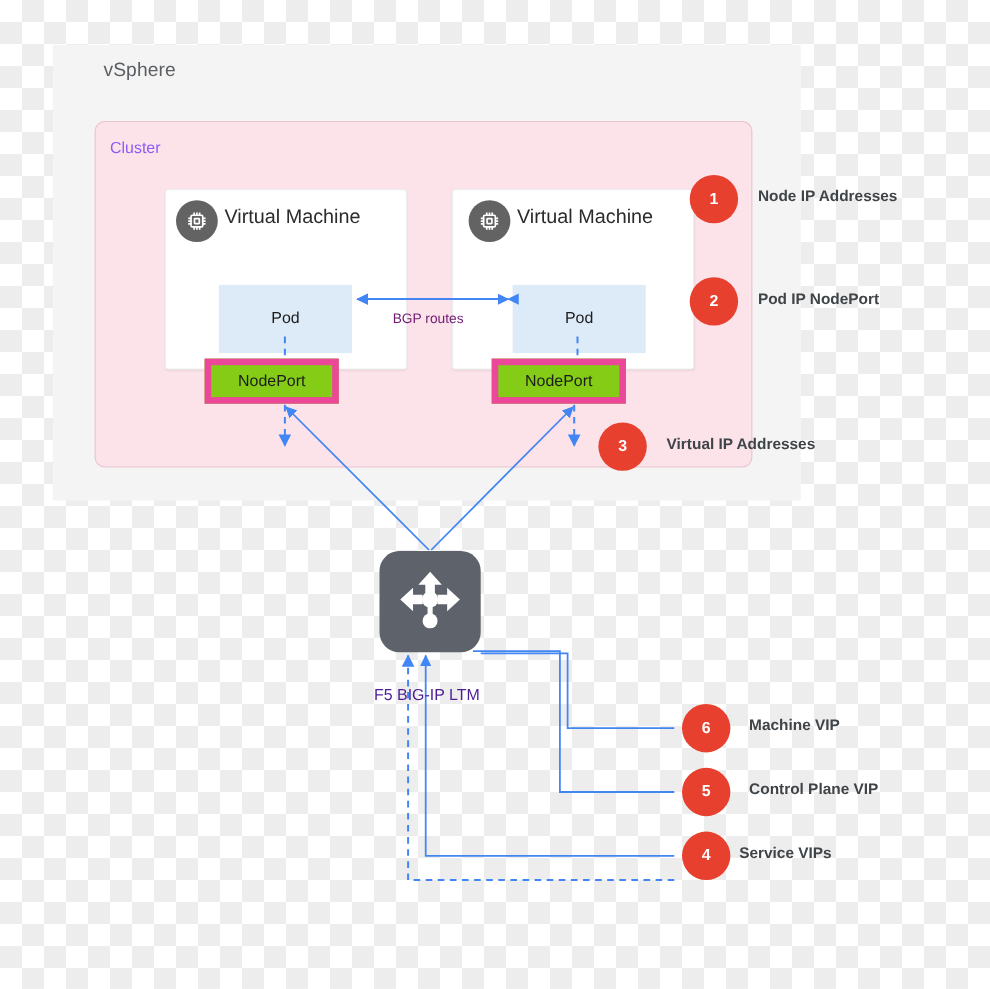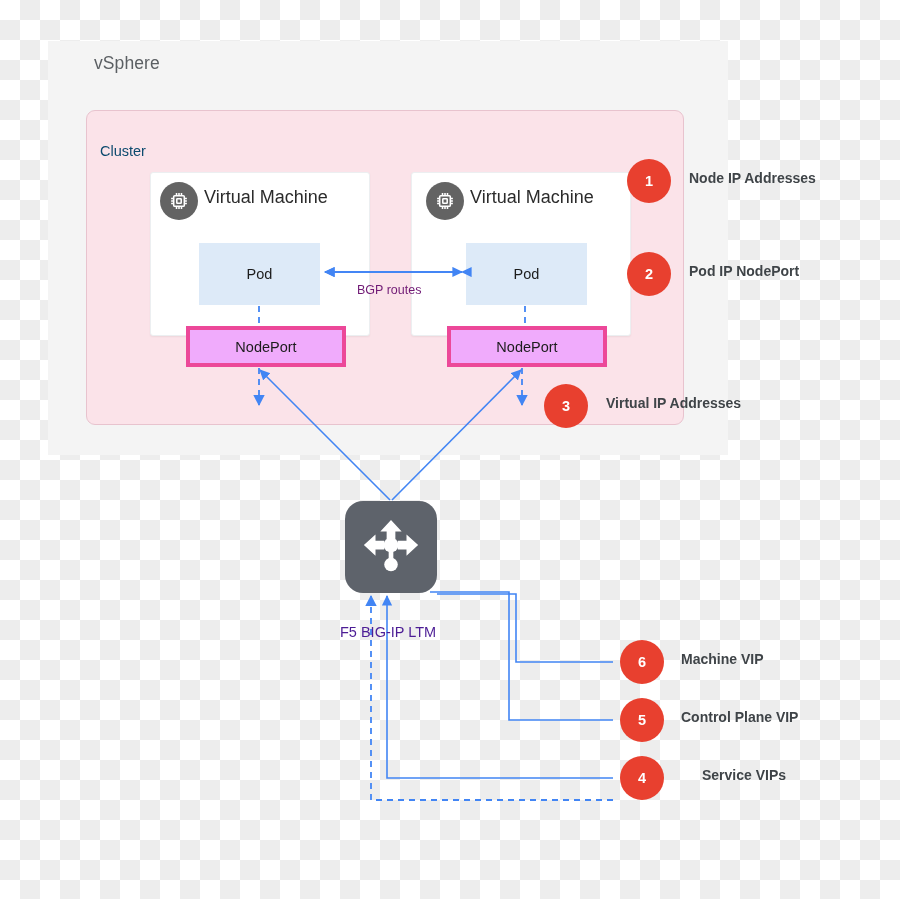--- a/index.html
+++ b/index.html
@@ -27,22 +27,22 @@
     left:62px;top:53px;
     font-size:17.5px;color:#5b5f63;letter-spacing:.1px;margin-left:32px;
   }
 
   
   #cluster-panel{
     left:86px;top:110px;width:598px;height:315px;
     background:#fbe3e9;border:1px solid #e8c3ce;border-radius:9px;
   }
   #cluster-title{
-    left:100px;top:143px;
-    font-size:14.5px;color:#0c4a6e;
+    left:100px;top:127px;
+    font-size:14.5px;color:#8b5cf6;
   }
 
   
   .vm-box{
     background:#ffffff;border:1px solid #eceff1;border-radius:3px;
     box-shadow:0 1px 2px rgba(0,0,0,.06);
   }
   #vm-left{left:150px;top:172px;width:220px;height:164px;}
   #vm-right{left:411px;top:172px;width:220px;height:164px;}
   .vm-icon{
@@ -52,29 +52,29 @@
   #vm-left-icon{left:160px;top:182px;}
   #vm-right-icon{left:426px;top:182px;}
   .vm-label{font-size:18px;color:#2b2b2b;}
   #vm-left-label{left:204px;top:187px;}
   #vm-right-label{left:470px;top:187px;}
 
   
   .pod-box{
     background:#ddeaf8;height:62px;width:121px;
     display:flex;align-items:center;justify-content:center;
-    font-size:14.5px;color:#1c1c1c;
+    font-size:14.5px;color:#1c1c1c;margin-top:16px;
   }
   #pod-left{left:199px;top:243px;}
   #pod-right{left:466px;top:243px;}
 
   
   .nodeport-box{
-    background:#f0abfc;border:4px solid #ec4899;
-    height:41px;width:160px;
+    background:#84cc16;border:6px solid #ec4899;
+    height:41px;width:122px;
     display:flex;align-items:center;justify-content:center;
     font-size:14.5px;color:#1c1c1c;
   }
   #nodeport-left{left:186px;top:326px;}
   #nodeport-right{left:447px;top:326px;}
 
   
   #lb-icon{
     left:345px;top:501px;width:92px;height:92px;
     background:#5e636b;border-radius:18px;
@@ -102,21 +102,21 @@
   #label-1{left:689px;top:170px;}
   #marker-2{left:627px;top:252px;}
   #label-2{left:689px;top:263px;}
   #marker-3{left:544px;top:384px;}
   #label-3{left:606px;top:395px;}
   #marker-6{left:620px;top:640px;}
   #label-6{left:681px;top:651px;}
   #marker-5{left:620px;top:698px;}
   #label-5{left:681px;top:709px;}
   #marker-4{left:620px;top:756px;}
-  #label-4{left:674px;top:767px;padding-left:28px;}
+  #label-4{left:644px;top:767px;padding-left:28px;}
 
   
   #wires{position:absolute;left:0;top:0;width:900px;height:899px;pointer-events:none;}
 </style>
 </head>
 <body>
 
 <div id="stage">
 
   <div class="abs" id="vsphere-panel"></div>

